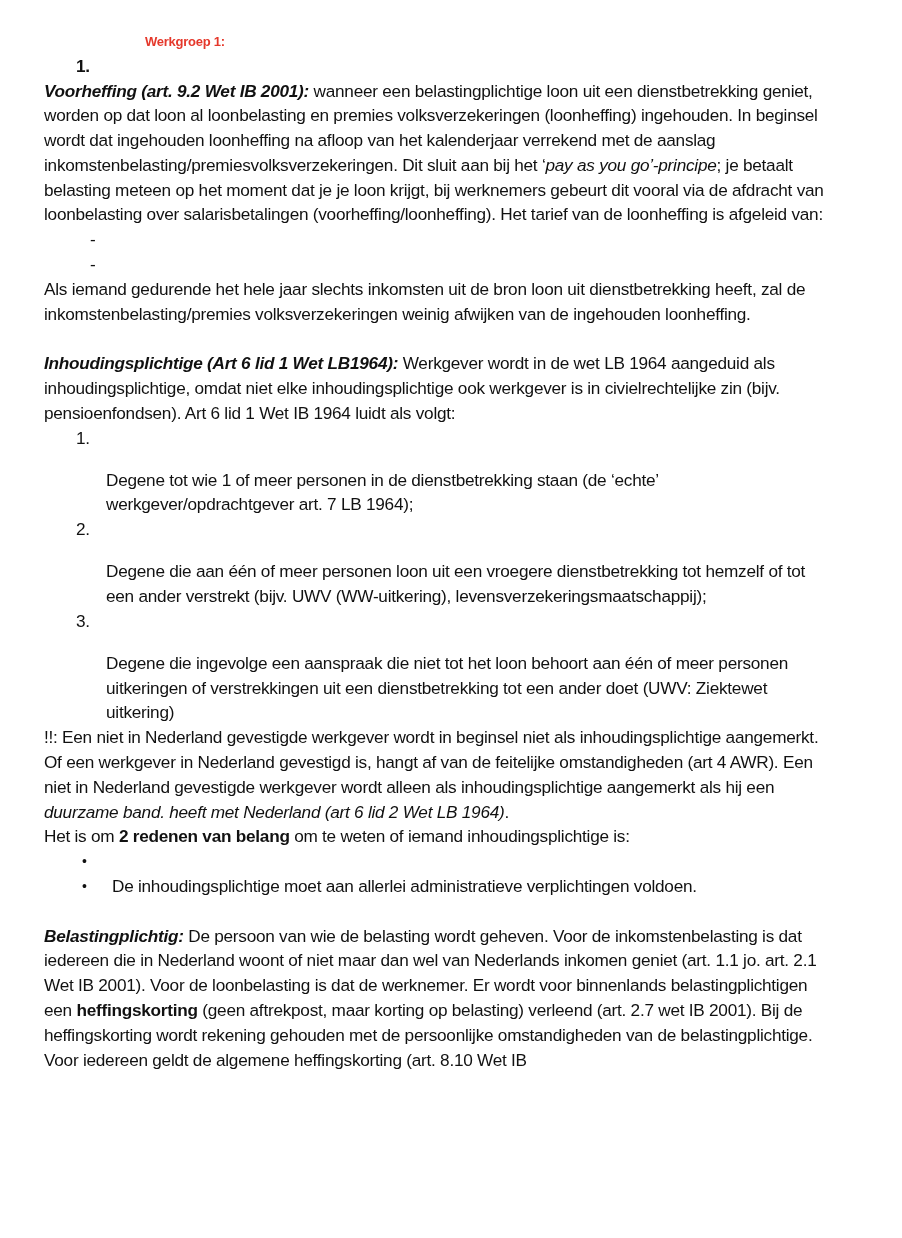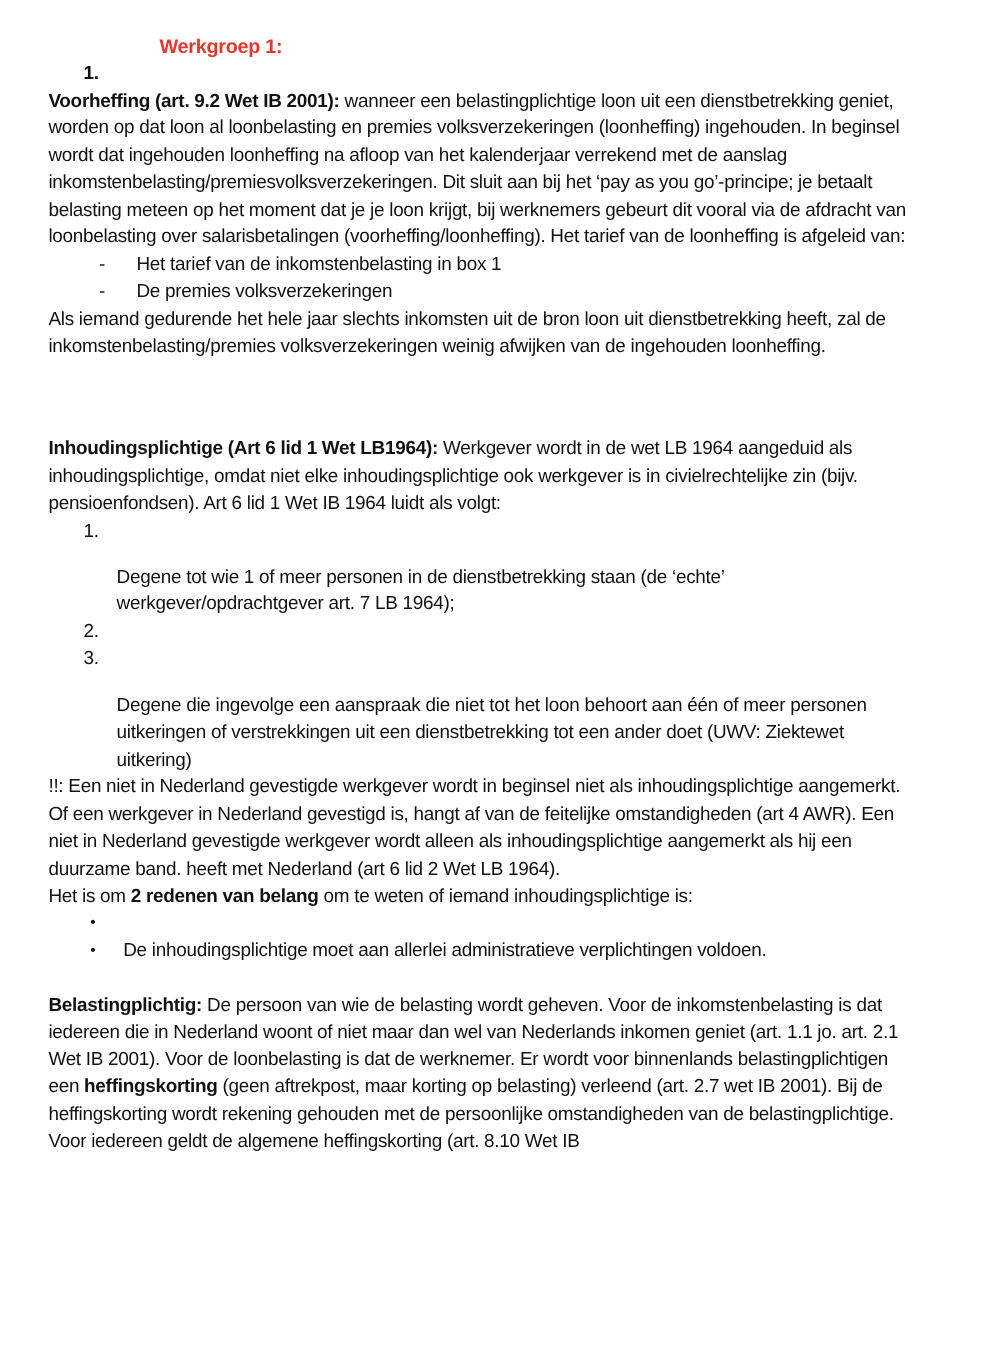--- a/index.html
+++ b/index.html
@@ -5,41 +5,41 @@
   html, body { margin: 0; padding: 0; background: #ffffff; }
   body {
     width: 902px; height: 1238px; overflow: hidden;
     font-family: "Liberation Sans", sans-serif;
     color: #111111;
     font-size: 17.2px;
     letter-spacing: -0.25px;
   }
   .page { position: relative; padding: 30px 0 0 44px; width: 800px; }
   .heading {
-    color: #e5382b; font-weight: bold; font-size: 18px;
+    color: #e5382b; font-weight: bold; font-size: 13px;
     margin-left: 101px; line-height: 24px; height: 24px;
   }
   .qlist { margin: 0; padding: 0; list-style: none; }
   .qitem { display: flex; font-weight: bold; line-height: 24.5px; }
   .qnum { width: 62px; text-align: right; padding-right: 0; box-sizing: border-box; }
   .qnum span { display: inline-block; width: 30px; text-align: left; margin-left: 32px; }
   .qtext { width: 620px; }
   p { margin: 0; line-height: 24.8px; }
   .gap { height: 24.8px; }
   .dash-list, .num-list, .bullet-list { margin: 0; padding: 0; list-style: none; }
   .dash-item { display: flex; line-height: 24.8px; }
   .dash-mark { width: 80px; text-align: left; padding-left: 46px; box-sizing: border-box; }
   .num-item { display: flex; line-height: 24.8px; }
   .num-mark { width: 62px; padding-left: 32px; box-sizing: border-box; }
   .num-text { width: 720px; margin-top: 42px; }
   .bullet-item { display: flex; line-height: 24.8px; }
   .bullet-mark { width: 68px; padding-left: 38px; box-sizing: border-box; font-size: 14px; }
   .bullet-text { width: 720px; }
   b, .b { font-weight: bold; }
-  i, .i { }
+  i, .i { font-style: italic; }
 </style>
 </head>
 <body>
 
 <div class="page">
 
   <div class="heading" style="color: rgb(229, 56, 43);">Werkgroep 1:</div>
 
   <ul class="qlist">
     <li class="qitem">
@@ -47,43 +47,42 @@
     </li>
   </ul>
 
   <p style="width:790px;">
     <span class="b i">Voorheffing (art. 9.2 Wet IB 2001):</span><span> wanneer een belastingplichtige loon uit een dienstbetrekking geniet, worden op dat loon al loonbelasting en premies volksverzekeringen (loonheffing) ingehouden. In beginsel wordt dat ingehouden loonheffing na afloop van het kalenderjaar verrekend met de aanslag inkomstenbelasting/premiesvolksverzekeringen. Dit sluit aan bij het ‘</span><span class="i">pay as you go’-principe</span><span>; je betaalt belasting meteen op het moment dat je je loon krijgt, bij werknemers gebeurt dit vooral via de afdracht van loonbelasting over salarisbetalingen (voorheffing/loonheffing). Het tarief van de loonheffing is afgeleid van:</span>
   </p>
 
   <ul class="dash-list">
     <li class="dash-item">
       <span class="dash-mark">-</span>
-      <span>Het tarief van de inkomstenbelasting in box 1</span>
     </li>
     <li class="dash-item">
       <span class="dash-mark">-</span>
-      <span>De premies volksverzekeringen</span>
     </li>
   </ul>
 
   <p style="width:770px;">Als iemand gedurende het hele jaar slechts inkomsten uit de bron loon uit dienstbetrekking heeft, zal de inkomstenbelasting/premies volksverzekeringen weinig afwijken van de ingehouden loonheffing.</p>
 
   <div class="gap"></div>
 
-  <p style="width:790px;margin-top:44px;">
+  <p style="width:790px;">
     <span class="b i">Inhoudingsplichtige (Art 6 lid 1 Wet LB1964):</span><span> Werkgever wordt in de wet LB 1964 aangeduid als inhoudingsplichtige, omdat niet elke inhoudingsplichtige ook werkgever is in civielrechtelijke zin (bijv. pensioenfondsen). Art 6 lid 1 Wet IB 1964 luidt als volgt:</span>
   </p>
 
   <ol class="num-list">
     <li class="num-item">
       <span class="num-mark">1.</span>
       <span class="num-text">Degene tot wie 1 of meer personen in de dienstbetrekking staan (de ‘echte’ werkgever/opdrachtgever art. 7 LB 1964);</span>
     </li>
     <li class="num-item">
       <span class="num-mark">2.</span>
+      <span class="num-text">Degene die aan één of meer personen loon uit een vroegere dienstbetrekking tot hemzelf of tot een ander verstrekt (bijv. UWV (WW-uitkering), levensverzekeringsmaatschappij);</span>
     </li>
     <li class="num-item">
       <span class="num-mark">3.</span>
       <span class="num-text">Degene die ingevolge een aanspraak die niet tot het loon behoort aan één of meer personen uitkeringen of verstrekkingen uit een dienstbetrekking tot een ander doet (UWV: Ziektewet uitkering)</span>
     </li>
   </ol>
 
   <p style="width:780px;">
     <span>!!: Een niet in Nederland gevestigde werkgever wordt in beginsel niet als inhoudingsplichtige aangemerkt. Of een werkgever in Nederland gevestigd is, hangt af van de feitelijke omstandigheden (art 4 AWR). Een niet in Nederland gevestigde werkgever wordt alleen als inhoudingsplichtige aangemerkt als hij een </span><span class="i">duurzame band. heeft met Nederland (art 6 lid 2 Wet LB 1964)</span><span>.</span>
   </p>

